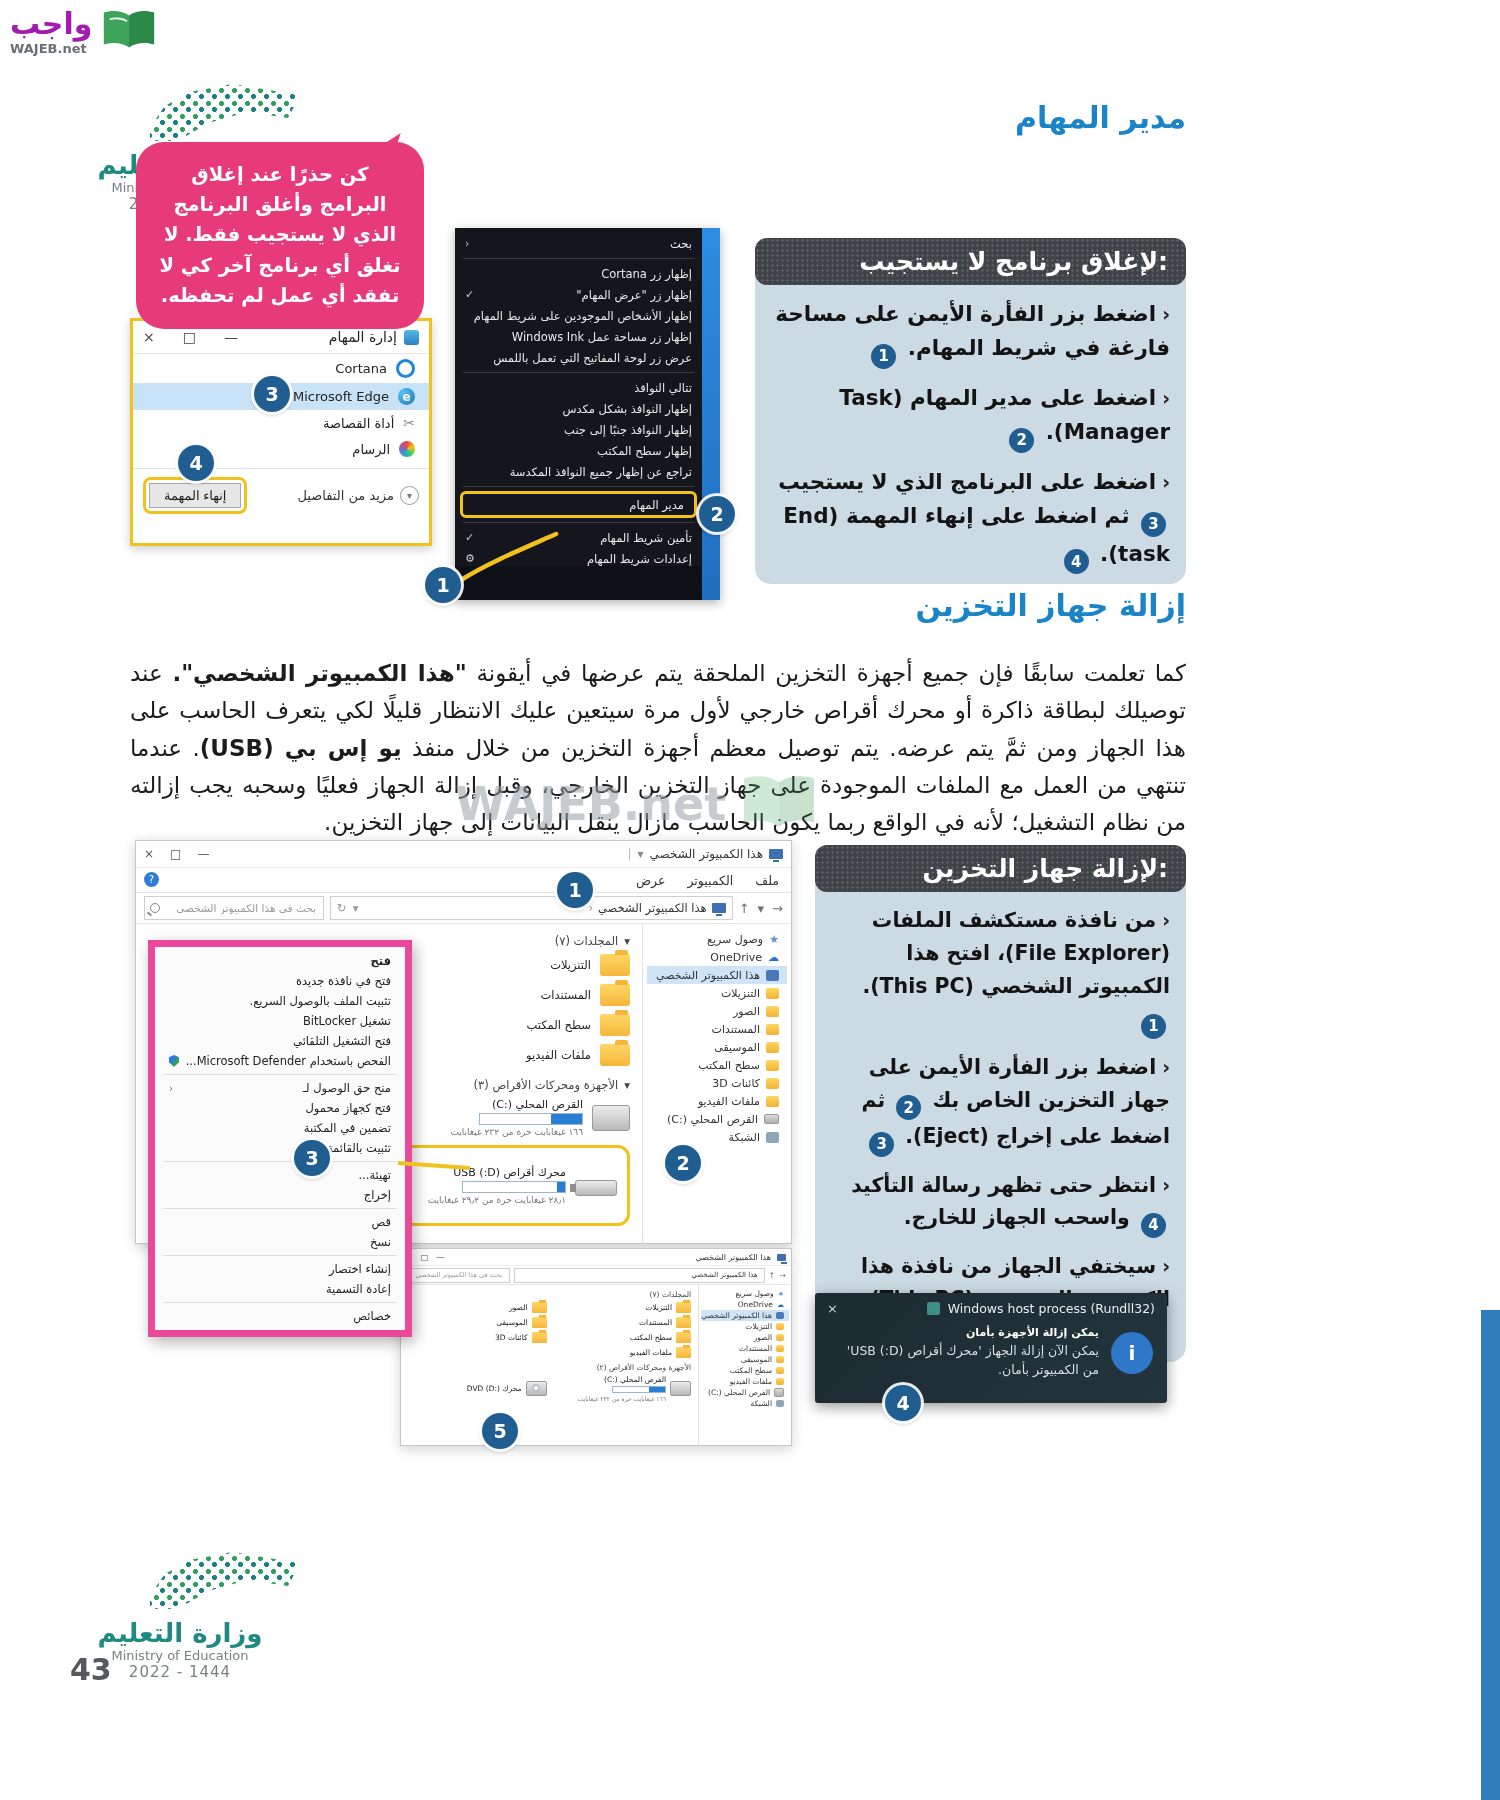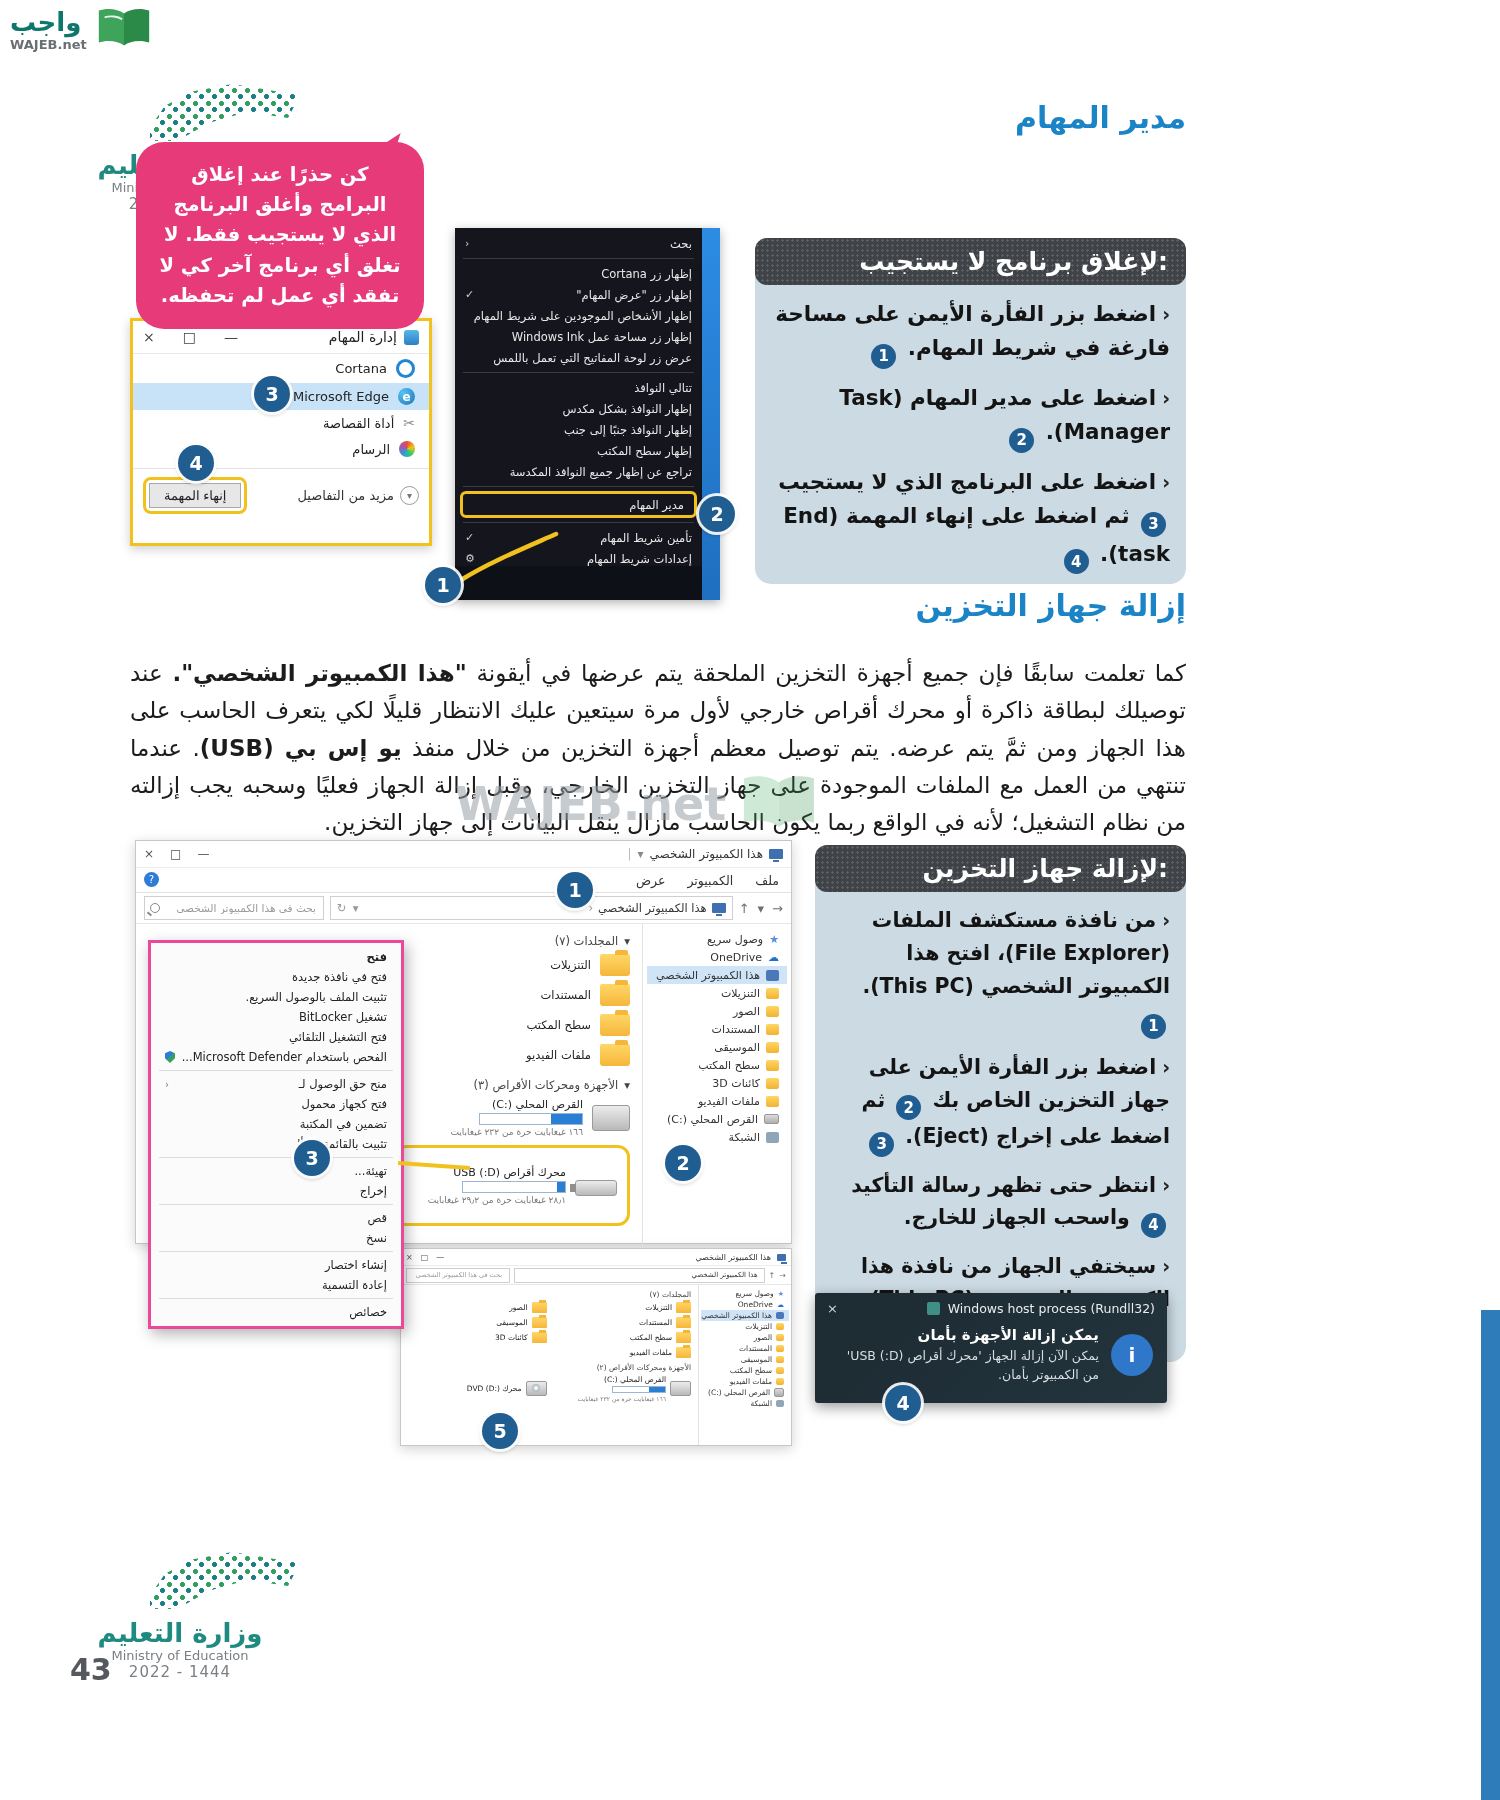--- a/index.html
+++ b/index.html
@@ -10,21 +10,21 @@
   .h-blue{color:#1b84c7;font-weight:bold;font-size:30px;}
   .para{font-size:23px;color:#1c1c1c;line-height:1.62;text-align:right;}
   .ncircle{position:absolute;width:36px;height:36px;border-radius:50%;background:#205d90;color:#fff;
     font-weight:bold;font-size:19px;display:flex;align-items:center;justify-content:center;
     box-shadow:0 0 0 3px rgba(255,255,255,.9),0 2px 5px rgba(0,0,0,.35);z-index:40;}
   .inum{display:inline-flex;width:25px;height:25px;border-radius:50%;background:#205d90;color:#fff;
     font-weight:bold;font-size:15px;align-items:center;justify-content:center;margin:0 4px;vertical-align:-6px;}
   .ylw{border:3px solid #f1c21d;border-radius:8px;}
   
   .wajeb{display:flex;flex-direction:row-reverse;align-items:center;gap:6px;}
-  .wajeb .ar{font-size:26px;font-weight:bold;color:#0f766e;}
+  .wajeb .ar{font-size:30px;font-weight:bold;color:#a21caf;}
   .wajeb .en{font-size:13px;color:#6a6f74;font-weight:bold;}
   .dots{width:150px;height:62px;
     background-image:radial-gradient(#2f9e5f 2.2px,transparent 2.7px),radial-gradient(#187f86 2.2px,transparent 2.7px);
     background-size:13px 13px;background-position:0 0,6px 6px;
     clip-path:polygon(0 70%,10% 35%,28% 12%,55% 0,100% 18%,92% 55%,65% 45%,40% 62%,18% 92%,0 92%);}
   .ministry-name{color:#1f8a80;font-weight:bold;font-size:26px;}
   .ministry-en{color:#7a7f84;font-size:13px;}
   .ministry-yr{color:#7a7f84;font-size:15px;letter-spacing:1px;}
   
   .bubble{background:#e73a78;border-radius:28px;color:#fff;font-weight:bold;font-size:19.5px;
@@ -105,21 +105,21 @@
   .drv.dvd::after{content:"";position:absolute;left:9px;top:3px;width:16px;height:16px;border-radius:50%;
     background:radial-gradient(circle,#fff 2.5px,#cdd4d8 3.5px,#a8b1b6 8px);}
   .drv.usb{height:14px;width:40px;margin-top:4px;}
   .drv.usb::after{content:"";position:absolute;left:-6px;top:3px;width:6px;height:8px;background:#8f8f8f;}
   .dcol{display:flex;flex-direction:column;gap:2px;}
   .dname{font-size:11px;color:#222;}
   .dbar{width:102px;height:10px;border:1px solid #9ab6d0;background:#fff;}
   .dbar i{display:block;height:100%;background:#2a7fd4;}
   .ddet{font-size:9px;color:#777;}
   
-  .cmenu{background:#fbfbfb;border:3px solid #ec4899;box-shadow:3px 5px 14px rgba(0,0,0,.3);direction:rtl;padding:4px 0;z-index:20;}
+  .cmenu{background:#fbfbfb;border:7px solid #ec4899;box-shadow:3px 5px 14px rgba(0,0,0,.3);direction:rtl;padding:4px 0;z-index:20;}
   .cm-it{display:flex;align-items:center;font-size:11.5px;color:#222;padding:3px 14px;white-space:nowrap;}
   .cm-it .lft{margin-right:auto;color:#777;font-size:10px;}
   .cm-sep{height:1px;background:#ddd;margin:3px 8px;}
   .shield{width:10px;height:12px;margin-right:auto;background:linear-gradient(135deg,#2f7cd6 50%,#36a15c 50%);
     clip-path:polygon(50% 0,100% 18%,100% 60%,50% 100%,0 60%,0 18%);}
   
   .ex-title-s{height:16px;font-size:8px;padding:0 5px;}
   .ex-title-s .ex-ctrl{gap:8px;font-size:8px;}
   .ex-addr-s{height:18px;padding:0 5px;gap:4px;}
   .ex-addr-s .addr-box{height:13px;font-size:7px;}
@@ -142,21 +142,21 @@
   .dbar-s i{display:block;height:100%;background:#2a7fd4;}
   .ddet-s{font-size:6px;color:#777;}
   
   .toast{background:linear-gradient(135deg,#1d2b32,#23343d);border-radius:3px;box-shadow:0 4px 14px rgba(0,0,0,.4);color:#eef3f5;}
   .toast-head{display:flex;align-items:center;justify-content:space-between;padding:8px 12px;}
   .toast-title{display:flex;direction:rtl;align-items:center;gap:8px;font-size:12.5px;color:#e7ecef;}
   .toast-appico{width:13px;height:13px;background:#3f8f86;border-radius:2px;}
   .toast-body{display:flex;direction:rtl;align-items:center;gap:12px;padding:2px 14px 12px;}
   .info-circ{width:42px;height:42px;border-radius:50%;background:#2f77c9;color:#fff;font-weight:bold;font-size:20px;
     display:flex;align-items:center;justify-content:center;flex:0 0 auto;}
-  .toast-h{font-size:15px;font-weight:bold;color:#fff;text-align:right;}
+  .toast-h{font-size:11px;font-weight:bold;color:#fff;text-align:right;}
   .toast-t{font-size:12.5px;color:#d7dfe3;text-align:right;line-height:1.5;margin-top:3px;}
   .side-bar{background:#2e7cb9;}
   .pg-num{font-size:30px;color:#55585c;font-weight:bold;}
   svg{display:block;}
 </style>
 </head>
 <body>
 
 <div class="page">
 

